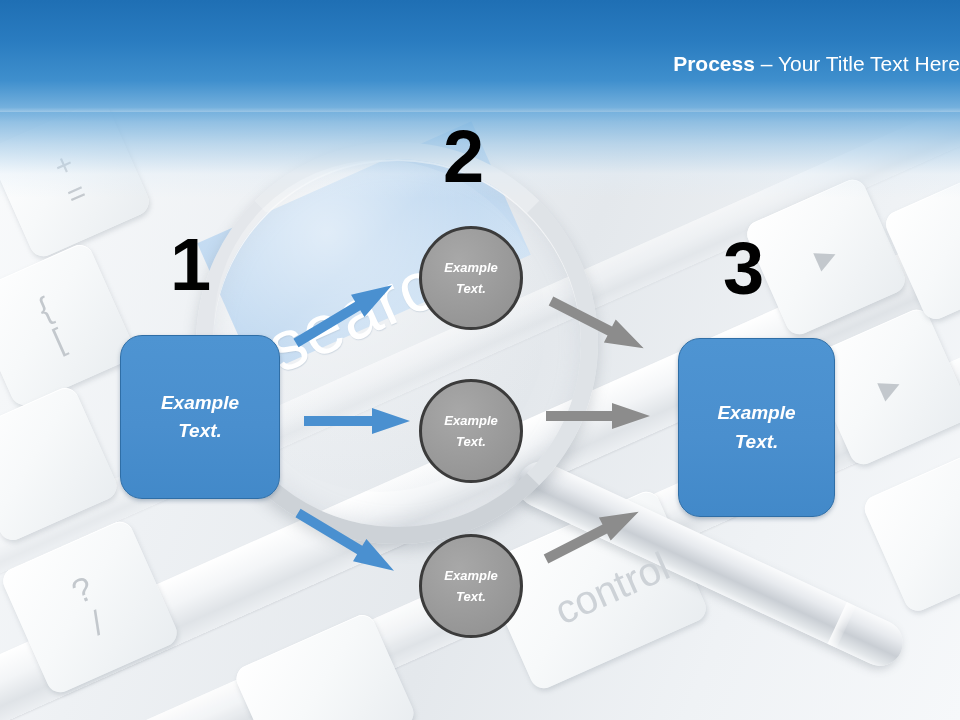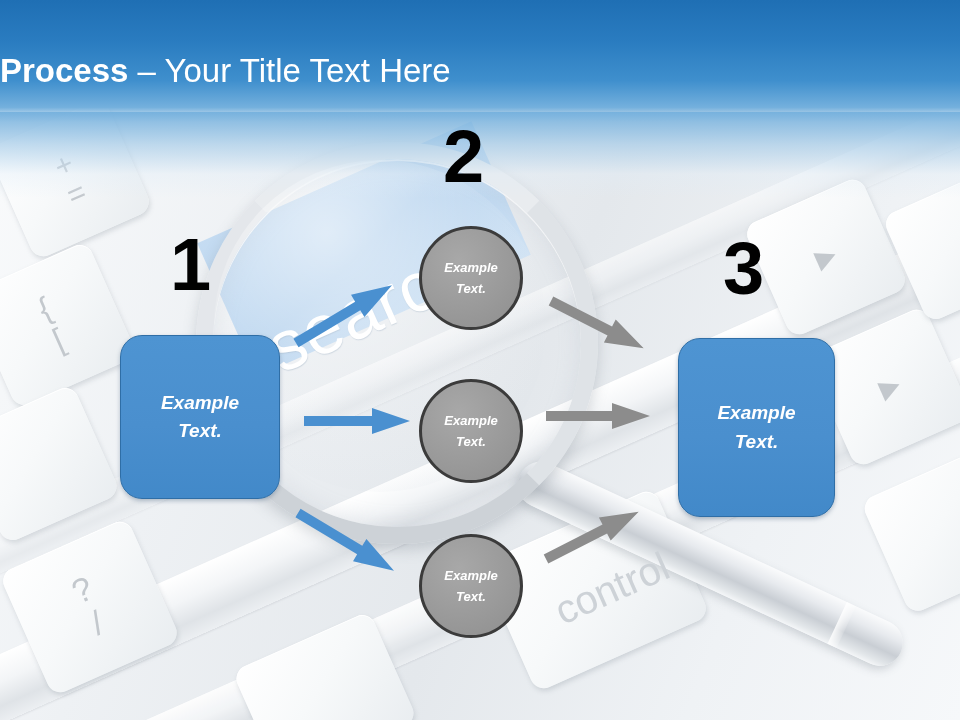--- a/index.html
+++ b/index.html
@@ -155,22 +155,22 @@
     left: 0; top: 112px;
     width: 960px;
     height: 86px;
     background: linear-gradient(to bottom, rgba(116,176,221,.92) 0%, rgba(167,204,232,.70) 38%, rgba(223,236,247,.35) 72%, rgba(255,255,255,0) 100%);
     pointer-events: none;
   }
   .slide-title {
     position: absolute;
     left: 0; top: 52px;
     width: 960px;
-    text-align: left;
-    font-size: 33px;
+    text-align: right;
+    font-size: 21px;
     color: #ffffff;
     white-space: nowrap;
     user-select: none;
   }
   .slide-title .t-bold { font-weight: bold; }
   .slide-title .t-rest { font-weight: 400; }
 
   
   .step-num {
     position: absolute;

